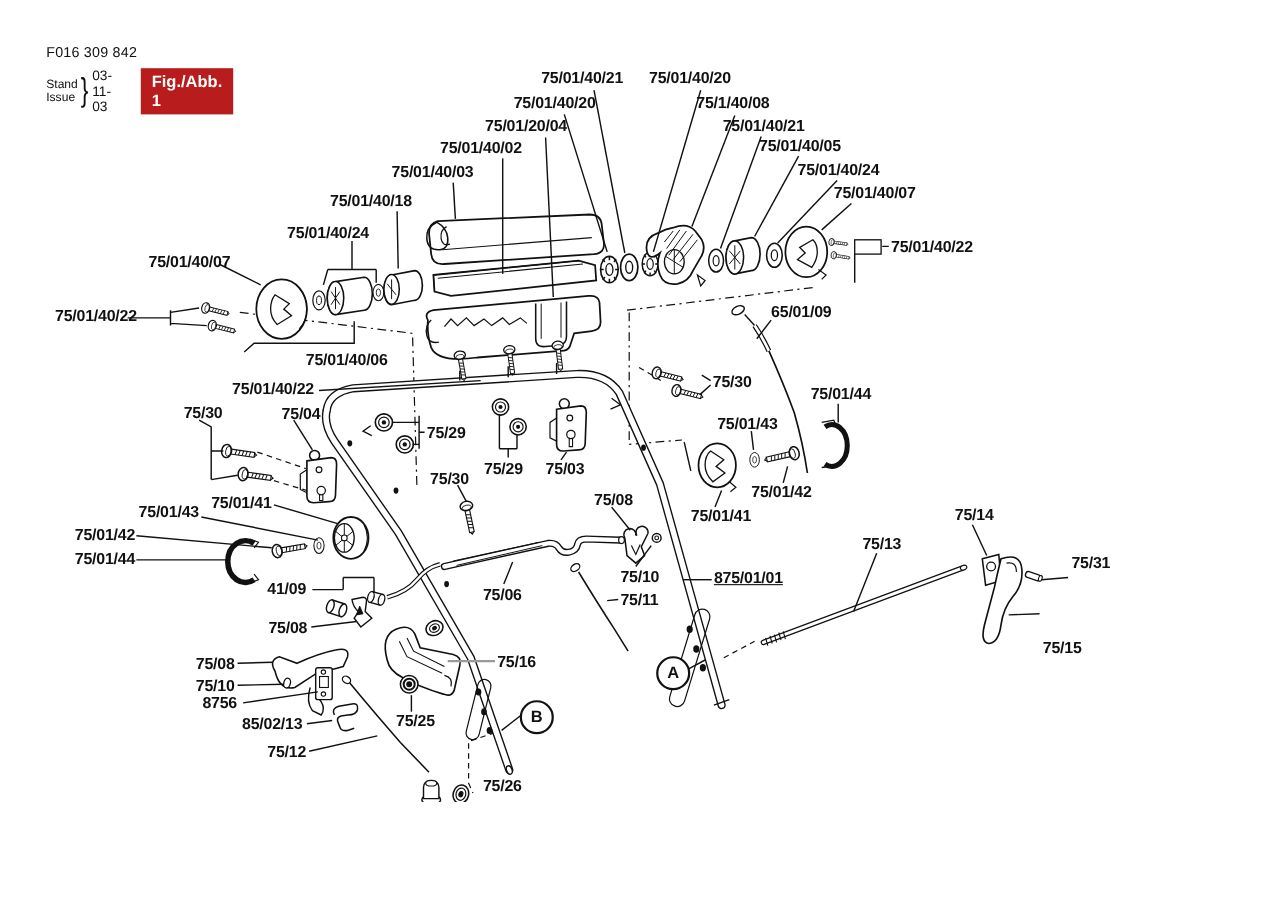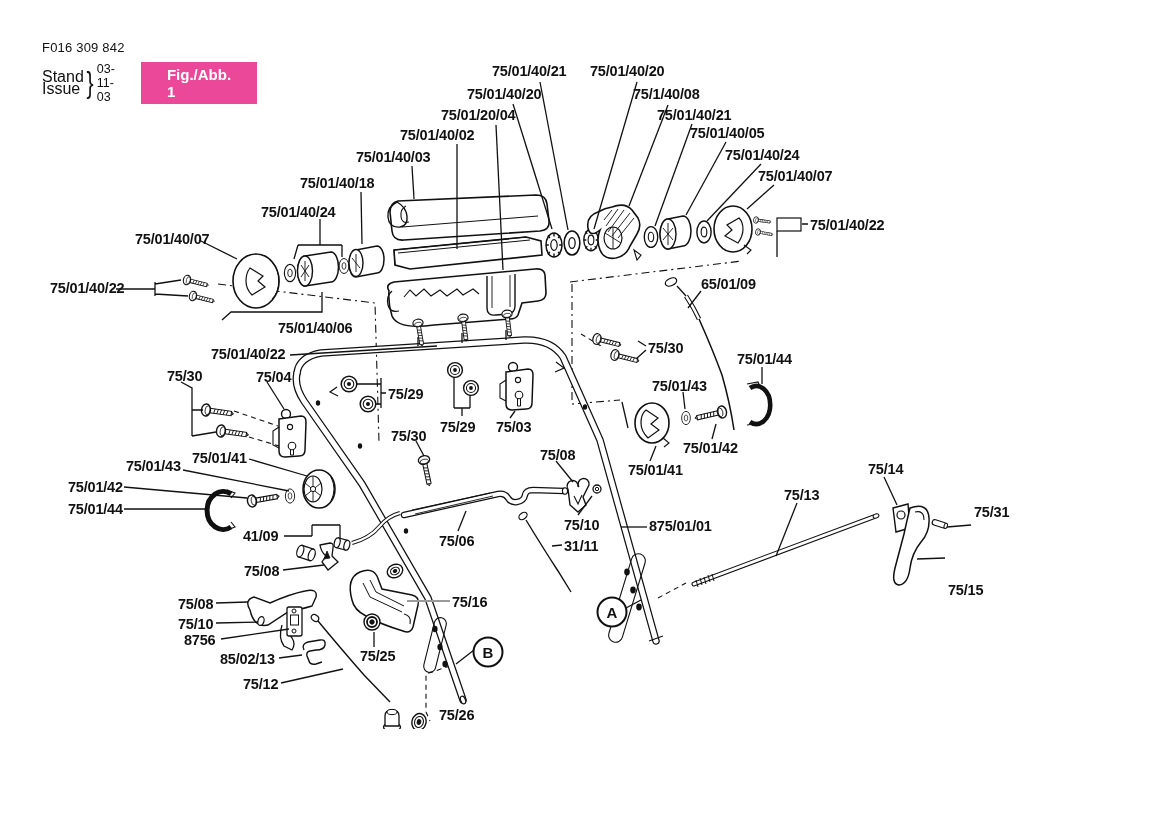--- a/index.html
+++ b/index.html
@@ -6,24 +6,24 @@
   .canvas{position:relative;width:1168px;height:729px;background:#fff;overflow:hidden;
           font-family:"Liberation Sans","DejaVu Sans",sans-serif;color:#111;}
   svg.art{position:absolute;left:0;top:0;}
   .lbl{position:absolute;font-size:14.5px;font-weight:700;white-space:nowrap;letter-spacing:-0.2px;color:#111;}
   .marker{position:absolute;width:27px;height:27px;border:2px solid #111;border-radius:50%;
           display:flex;align-items:center;justify-content:center;font-size:15px;font-weight:700;
           transform:translate(-50%,-50%);background:#fff;}
   .hdr{position:absolute;left:42px;top:40px;}
   .part-no{font-size:13px;font-weight:400;letter-spacing:0.2px;}
   .stand-row{position:absolute;left:0;top:22px;display:flex;align-items:center;}
-  .stand-col{font-size:16px;line-height:12px;}
+  .stand-col{font-size:11px;line-height:12px;}
   .brace{font-size:30px;font-weight:400;transform:scaleX(0.7);margin:0 2px 0 1px;}
   .date{font-size:12.5px;margin-right:26px;}
-  .figbox{background:#ec4899;color:#fff;font-size:15px;font-weight:700;padding:4px 26px;}
+  .figbox{background:#b91c1c;color:#fff;font-size:15px;font-weight:700;padding:4px 10px;}
   .footer{position:absolute;left:42px;top:723px;font-size:12.5px;line-height:14.5px;font-weight:400;}
 </style>
 </head>
 <body>
 
 <div class="canvas">
 
 <svg class="art" width="1168" height="825" viewBox="0 0 1168 825">
   <defs>
     <g id="screw">
@@ -424,24 +424,24 @@
       <div class="lbl" style="left: 192px; top: 450px;">75/01/41</div>
       <div class="lbl" style="left: 628px; top: 462px;">75/01/41</div>
       <div class="lbl" style="left: 683px; top: 440px;">75/01/42</div>
       <div class="lbl" style="left: 868px; top: 461px;">75/14</div>
       <div class="lbl" style="left: 540px; top: 447px;">75/08</div>
       <div class="lbl" style="left: 68px; top: 479px;">75/01/42</div>
       <div class="lbl" style="left: 68px; top: 501px;">75/01/44</div>
       <div class="lbl" style="left: 784px; top: 487px;">75/13</div>
       <div class="lbl" style="left: 243px; top: 528px;">41/09</div>
       <div class="lbl" style="left: 564px; top: 517px;">75/10</div>
-      <div class="lbl" style="left: 649px; top: 518px;">875/01/01</div>
+      <div class="lbl" style="left: 649px; top: 518px; text-decoration: underline;">875/01/01</div>
       <div class="lbl" style="left: 974px; top: 504px;">75/31</div>
       <div class="lbl" style="left: 439px; top: 533px;">75/06</div>
-      <div class="lbl" style="left: 564px; top: 538px;">31/11</div>
+      <div class="lbl" style="left: 564px; top: 538px;">75/11</div>
       <div class="lbl" style="left: 948px; top: 582px;">75/15</div>
       <div class="lbl" style="left: 244px; top: 563px;">75/08</div>
       <div class="lbl" style="left: 178px; top: 596px;">75/08</div>
       <div class="lbl" style="left: 452px; top: 594px;">75/16</div>
       <div class="lbl" style="left: 178px; top: 616px;">75/10</div>
       <div class="lbl" style="left: 184px; top: 632px;">8756</div>
       <div class="lbl" style="left: 220px; top: 651px;">85/02/13</div>
       <div class="lbl" style="left: 360px; top: 648px;">75/25</div>
       <div class="lbl" style="left: 243px; top: 676px;">75/12</div>
       <div class="lbl" style="left: 439px; top: 707px;">75/26</div>

